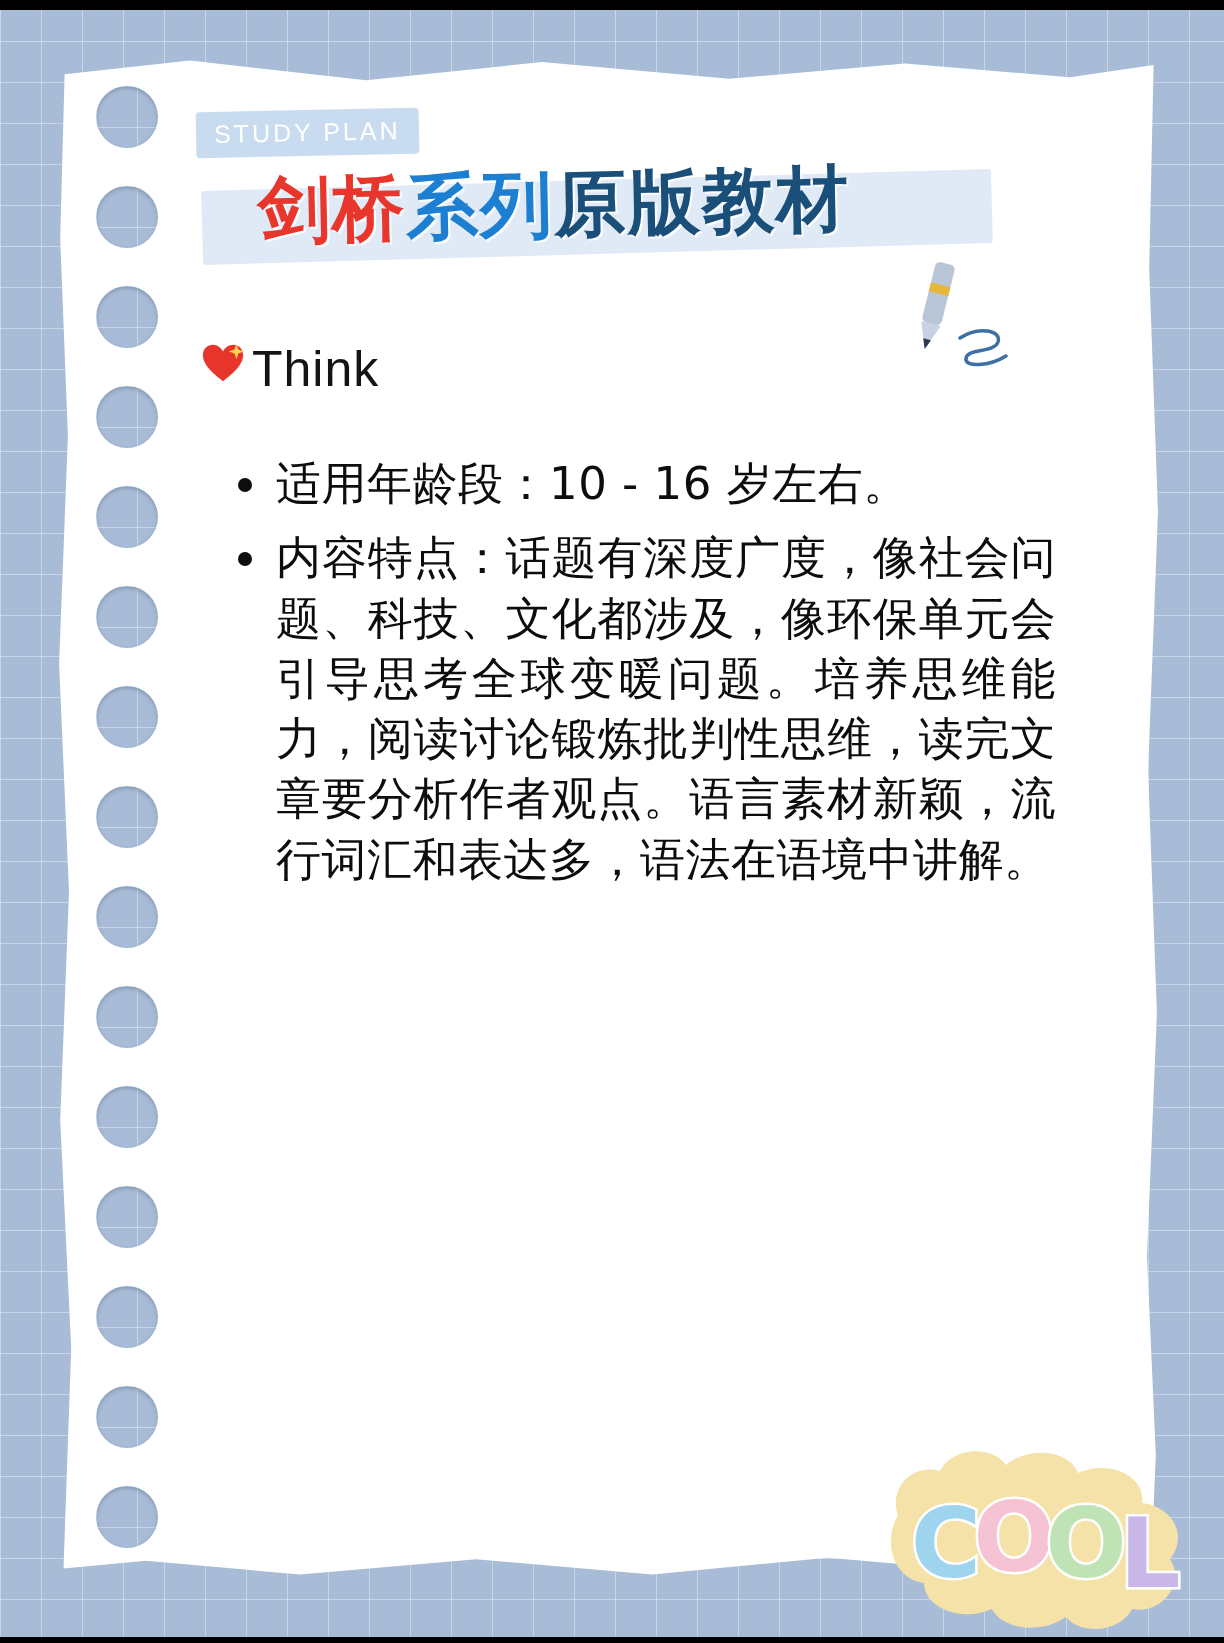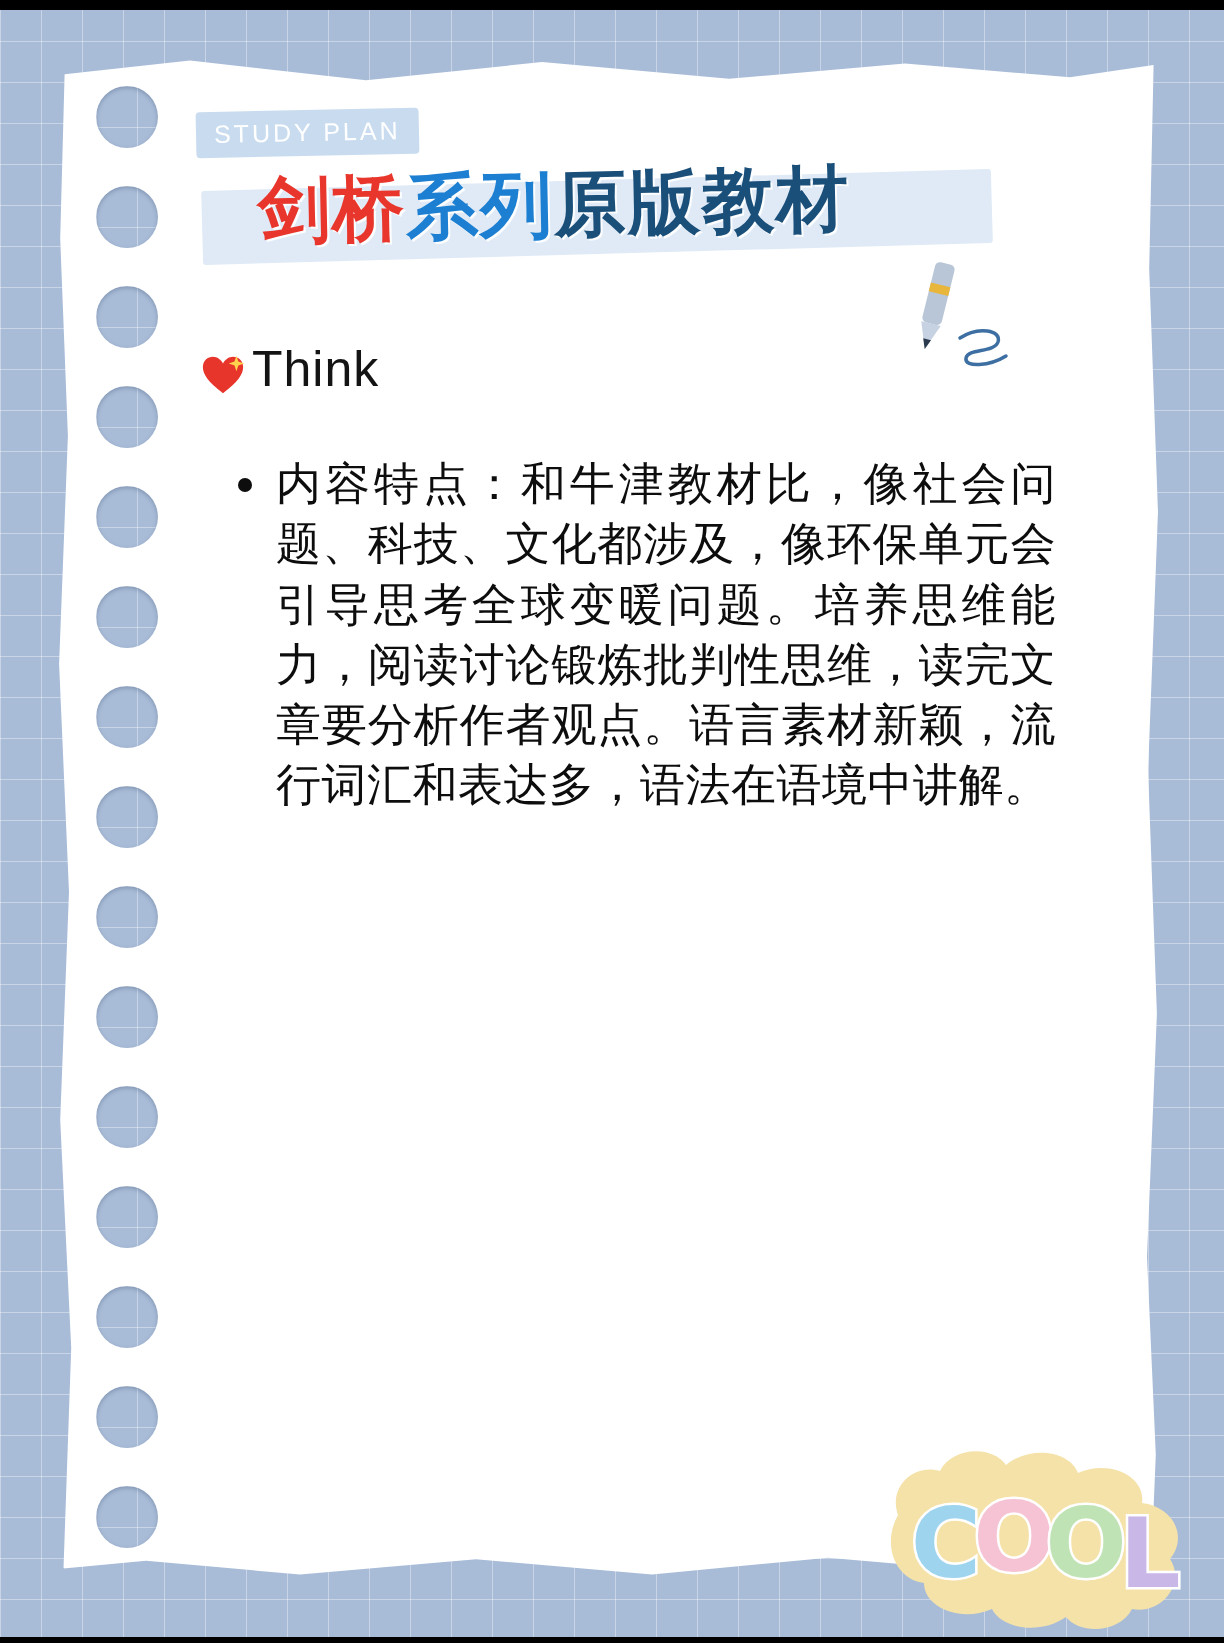--- a/index.html
+++ b/index.html
@@ -143,21 +143,21 @@
     right: 10px;
     top: 150px;
     width: 140px;
     height: 130px;
     z-index: 35;
   }
 
   
   .section-head {
     display: flex;
-    align-items: flex-end;
+    align-items: flex-start;
     margin-top: 62px;
     margin-left: 4px;
   }
   .heart-icon {
     width: 46px;
     height: 46px;
     margin-right: 6px;
     flex: none;
   }
   .section-title {
@@ -248,21 +248,22 @@
 
     <div class="section-head">
       <svg class="heart-icon" viewBox="0 0 48 48">
         <path d="M24 43 C8 31 3 23 3 16 C3 9 8 5 13.5 5 C18 5 22 8 24 12 C26 8 30 5 34.5 5 C40 5 45 9 45 16 C45 23 40 31 24 43 Z" fill="#e8352c"></path>
         <path d="M38 4 L40 10 L46 12 L40 14 L38 20 L36 14 L30 12 L36 10 Z" fill="#ffd24d"></path>
       </svg>
       <span class="section-title">Think</span>
     </div>
 
     <ul class="bullets">
-      <li>内容特点：和牛津教材比，像社会问题、科技、文化都涉及，像环保单元会引导思考全球变暖问题。培养思维能力，阅读讨论锻炼批判性思维，读完文章要分析作者观点。语言素材新颖，流行词汇和表达多，语法在语境中讲解。</li>
+      <li>适用年龄段：10 - 16 岁左右。</li>
+      <li>内容特点：话题有深度广度，像社会问题、科技、文化都涉及，像环保单元会引导思考全球变暖问题。培养思维能力，阅读讨论锻炼批判性思维，读完文章要分析作者观点。语言素材新颖，流行词汇和表达多，语法在语境中讲解。</li>
     </ul>
 
     <svg id="pen" viewBox="0 0 140 130">
       <g transform="rotate(14 40 20)">
         <rect x="26" y="4" width="20" height="62" rx="5" fill="#b9c6d8"></rect>
         <rect x="26" y="26" width="20" height="9" fill="#e8b63a"></rect>
         <polygon points="26,66 46,66 36,92" fill="#c6d2e2"></polygon>
         <polygon points="32,82 40,82 36,92" fill="#2b3a4d"></polygon>
       </g>
       <path d="M54 78 C72 66 96 70 92 82 C88 93 62 88 60 98 C58 108 84 106 100 96" fill="none" stroke="#3d6fa3" stroke-width="3.5" stroke-linecap="round"></path>

